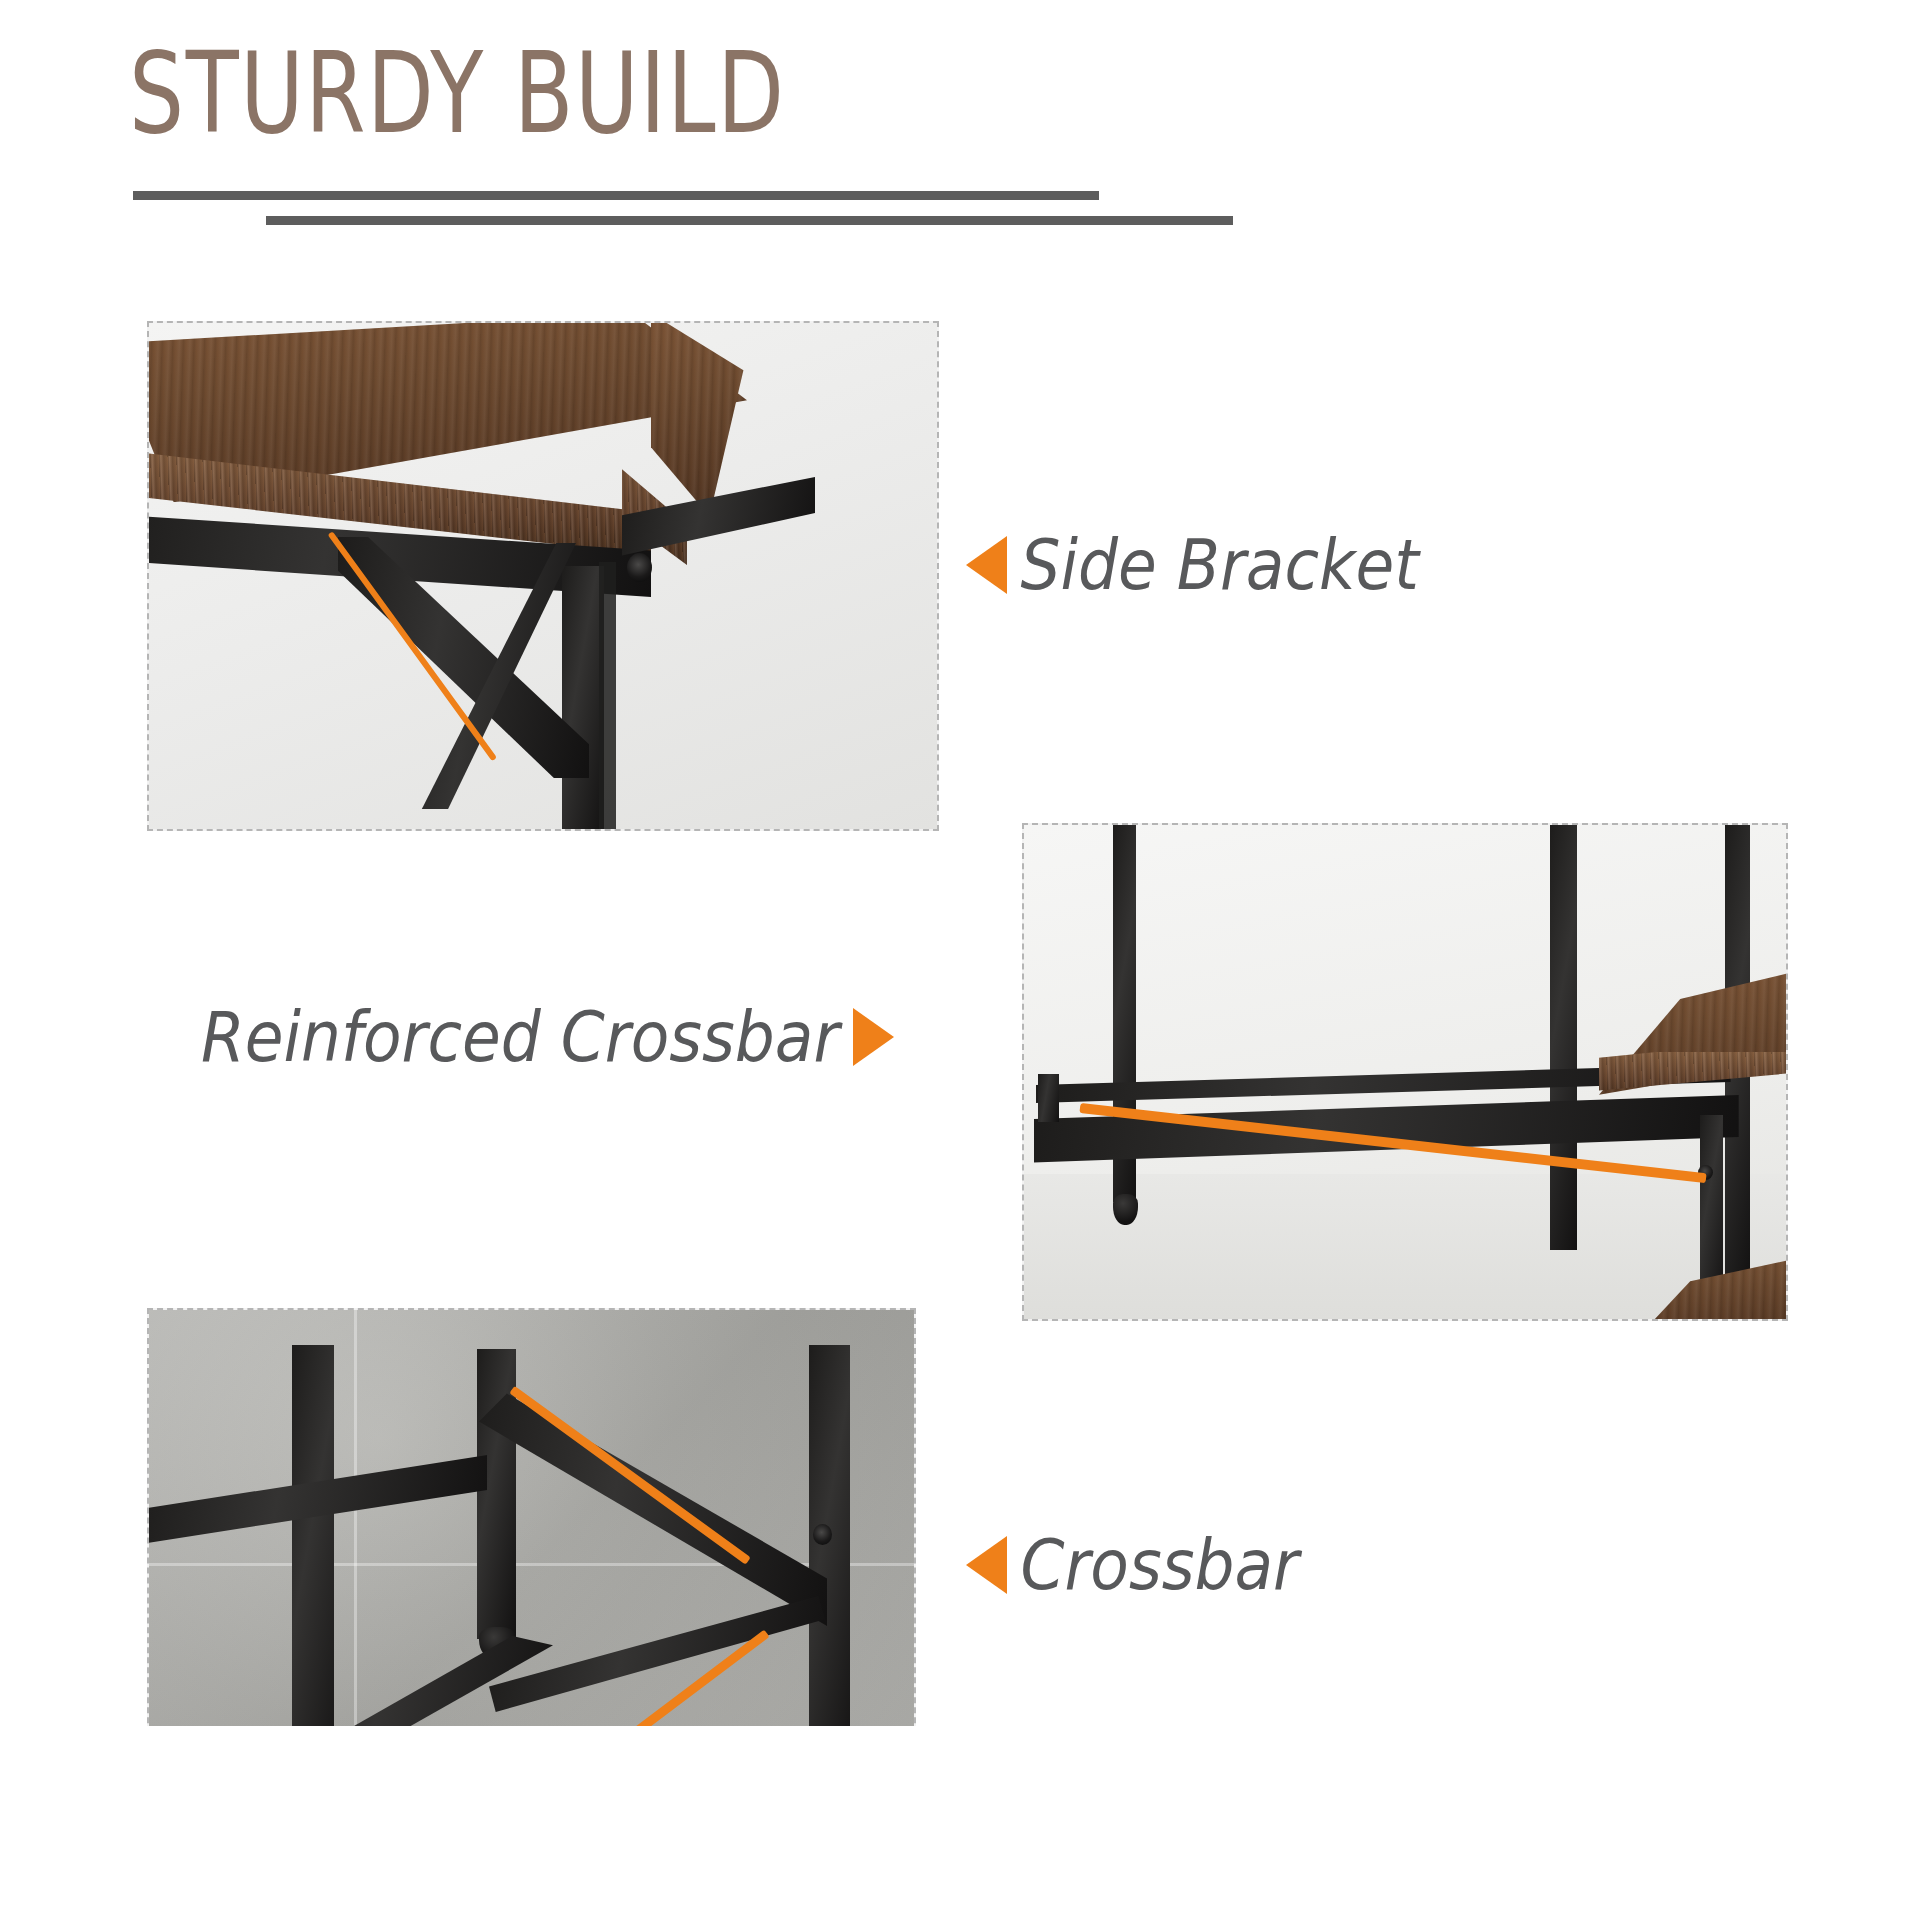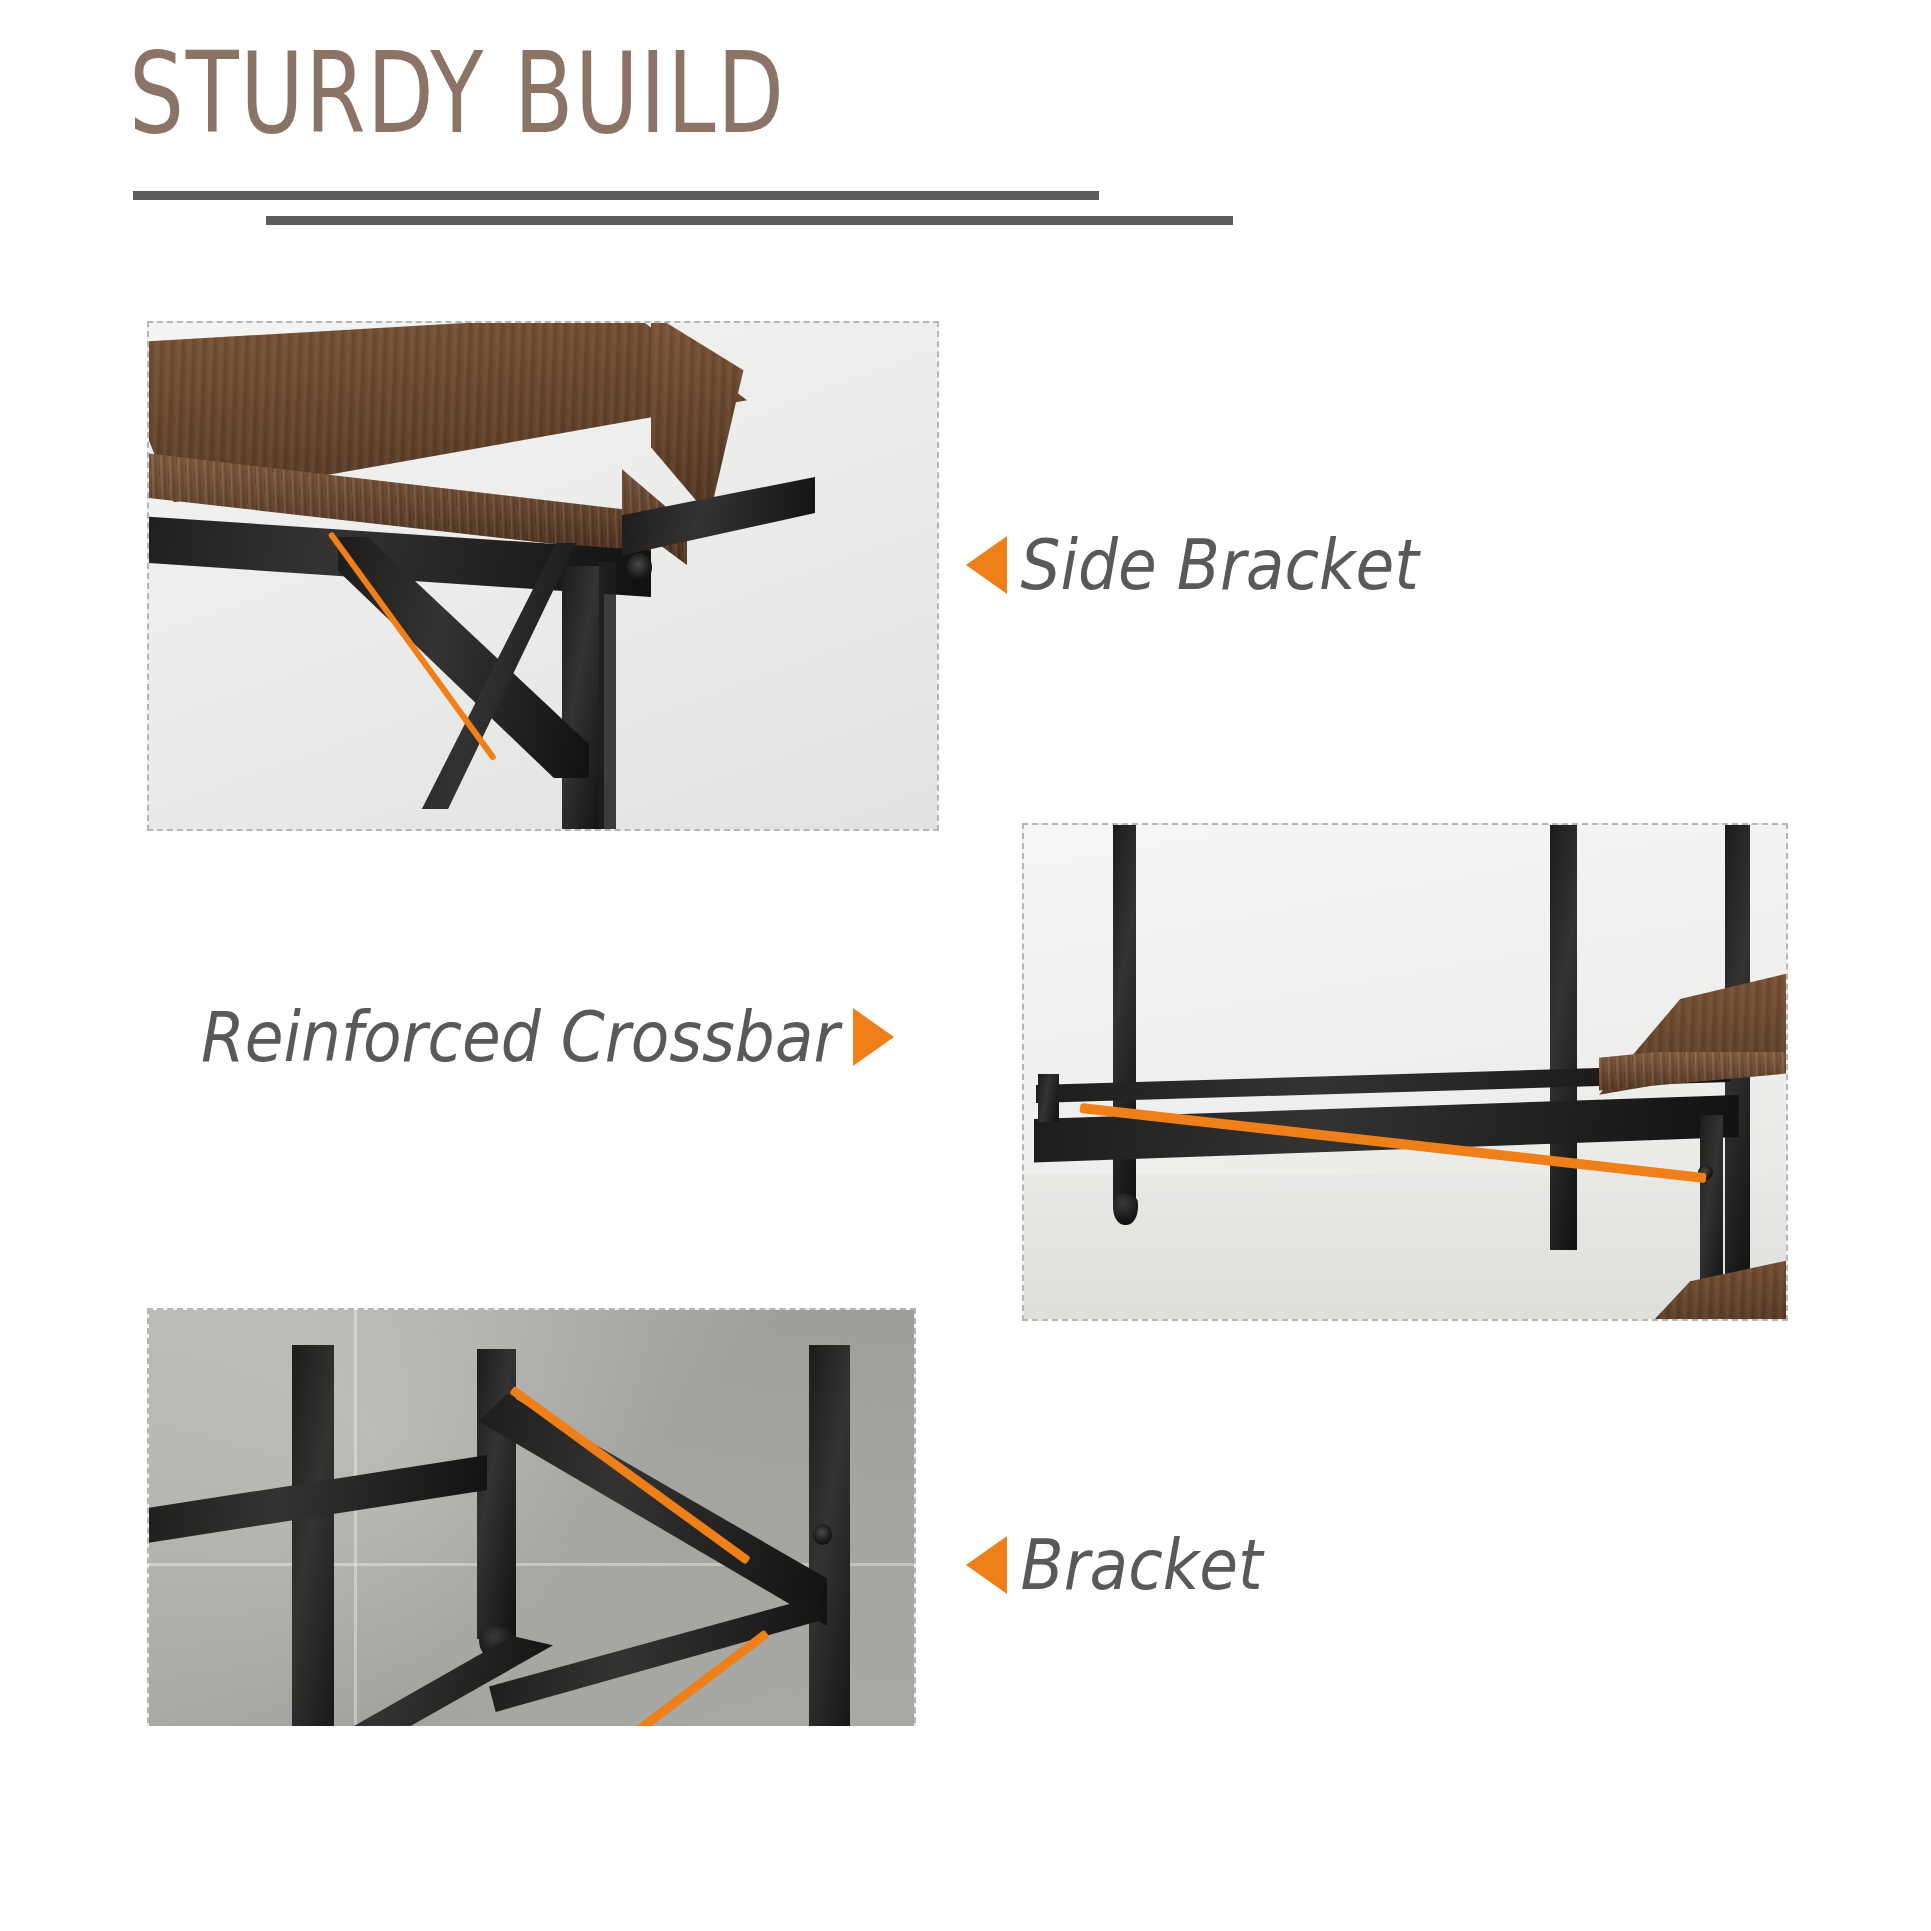--- a/index.html
+++ b/index.html
@@ -270,17 +270,17 @@
     <span class="callout-text">Side Bracket</span>
   </div>
 
   <div class="callout callout-crossbar">
     <span class="callout-text">Reinforced Crossbar</span>
     <span class="tri tri-right"></span>
   </div>
 
   <div class="callout callout-footrest">
     <span class="tri tri-left"></span>
-    <span class="callout-text">Bracket</span>
+    <span class="callout-text">Crossbar</span>
   </div>
 
 </div>
 
 
 </body></html>

